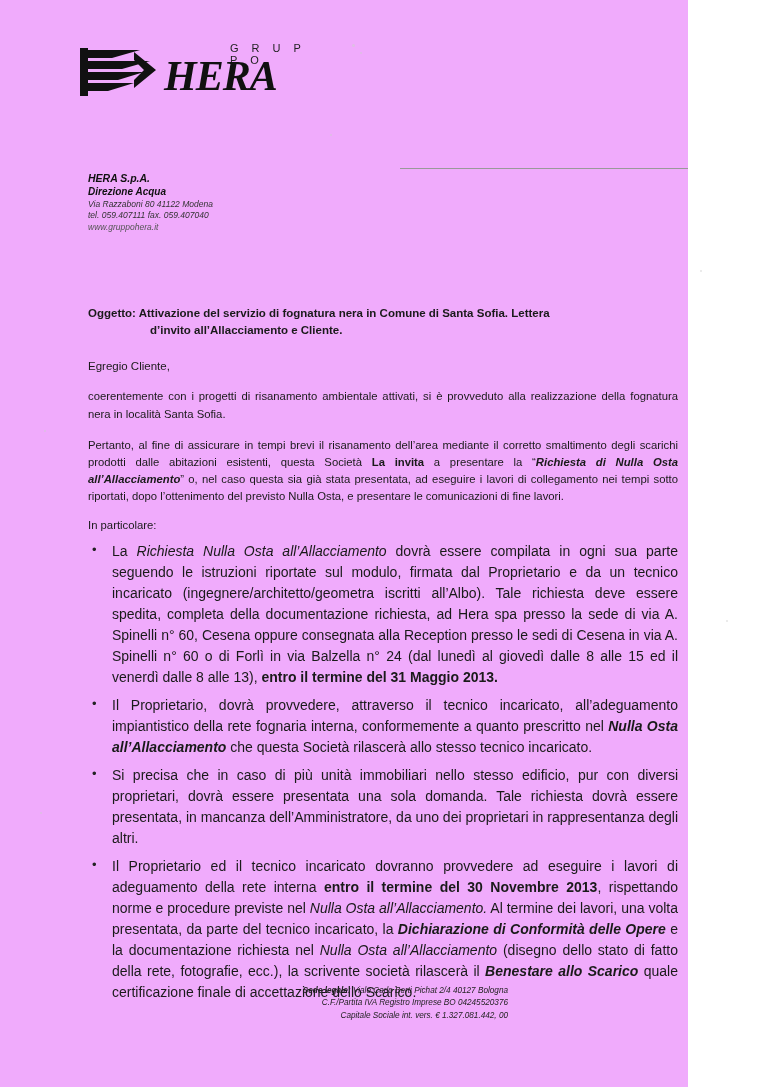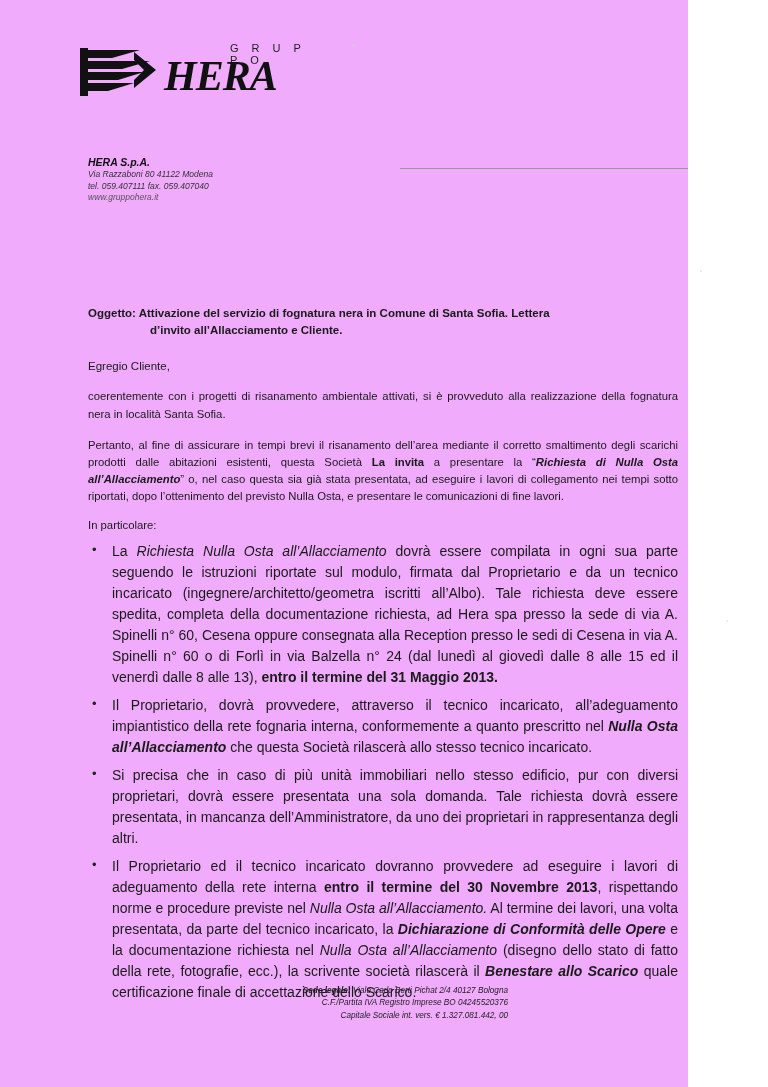--- a/index.html
+++ b/index.html
@@ -56,21 +56,21 @@
     font-weight: bold;
     font-style: italic;
     letter-spacing: -1px;
     color: #111;
   }
 
   
   .company {
     position: absolute;
     left: 88px;
-    top: 155px;
+    top: 171px;
     width: 300px;
     line-height: 1.35;
   }
   .company .nm {
     font-size: 10.5px;
     font-weight: bold;
     font-style: italic;
     color: #111;
   }
   .company .dir {
@@ -203,20 +203,21 @@
         <path d="M2 2 L10 2 L10 50 L2 50 Z" fill="#111"></path>
         <path d="M56 6 L78 24 L56 42 L56 34 L66 24 L56 14 Z" fill="#111"></path>
       </svg>
     </div>
     <div class="logo-gruppo">G R U P P O</div>
     <div class="logo-hera">HERA</div>
   </div>
 
   <div class="company">
     <div class="nm">HERA S.p.A.</div>
+    <div class="dir">Direzione Acqua</div>
     <div class="addr">Via Razzaboni 80  41122 Modena</div>
     <div class="tel">tel. 059.407111 fax. 059.407040</div>
     <div class="web">www.gruppohera.it</div>
   </div>
 
   <div class="rule"></div>
 
   <div class="doc">
 
 

